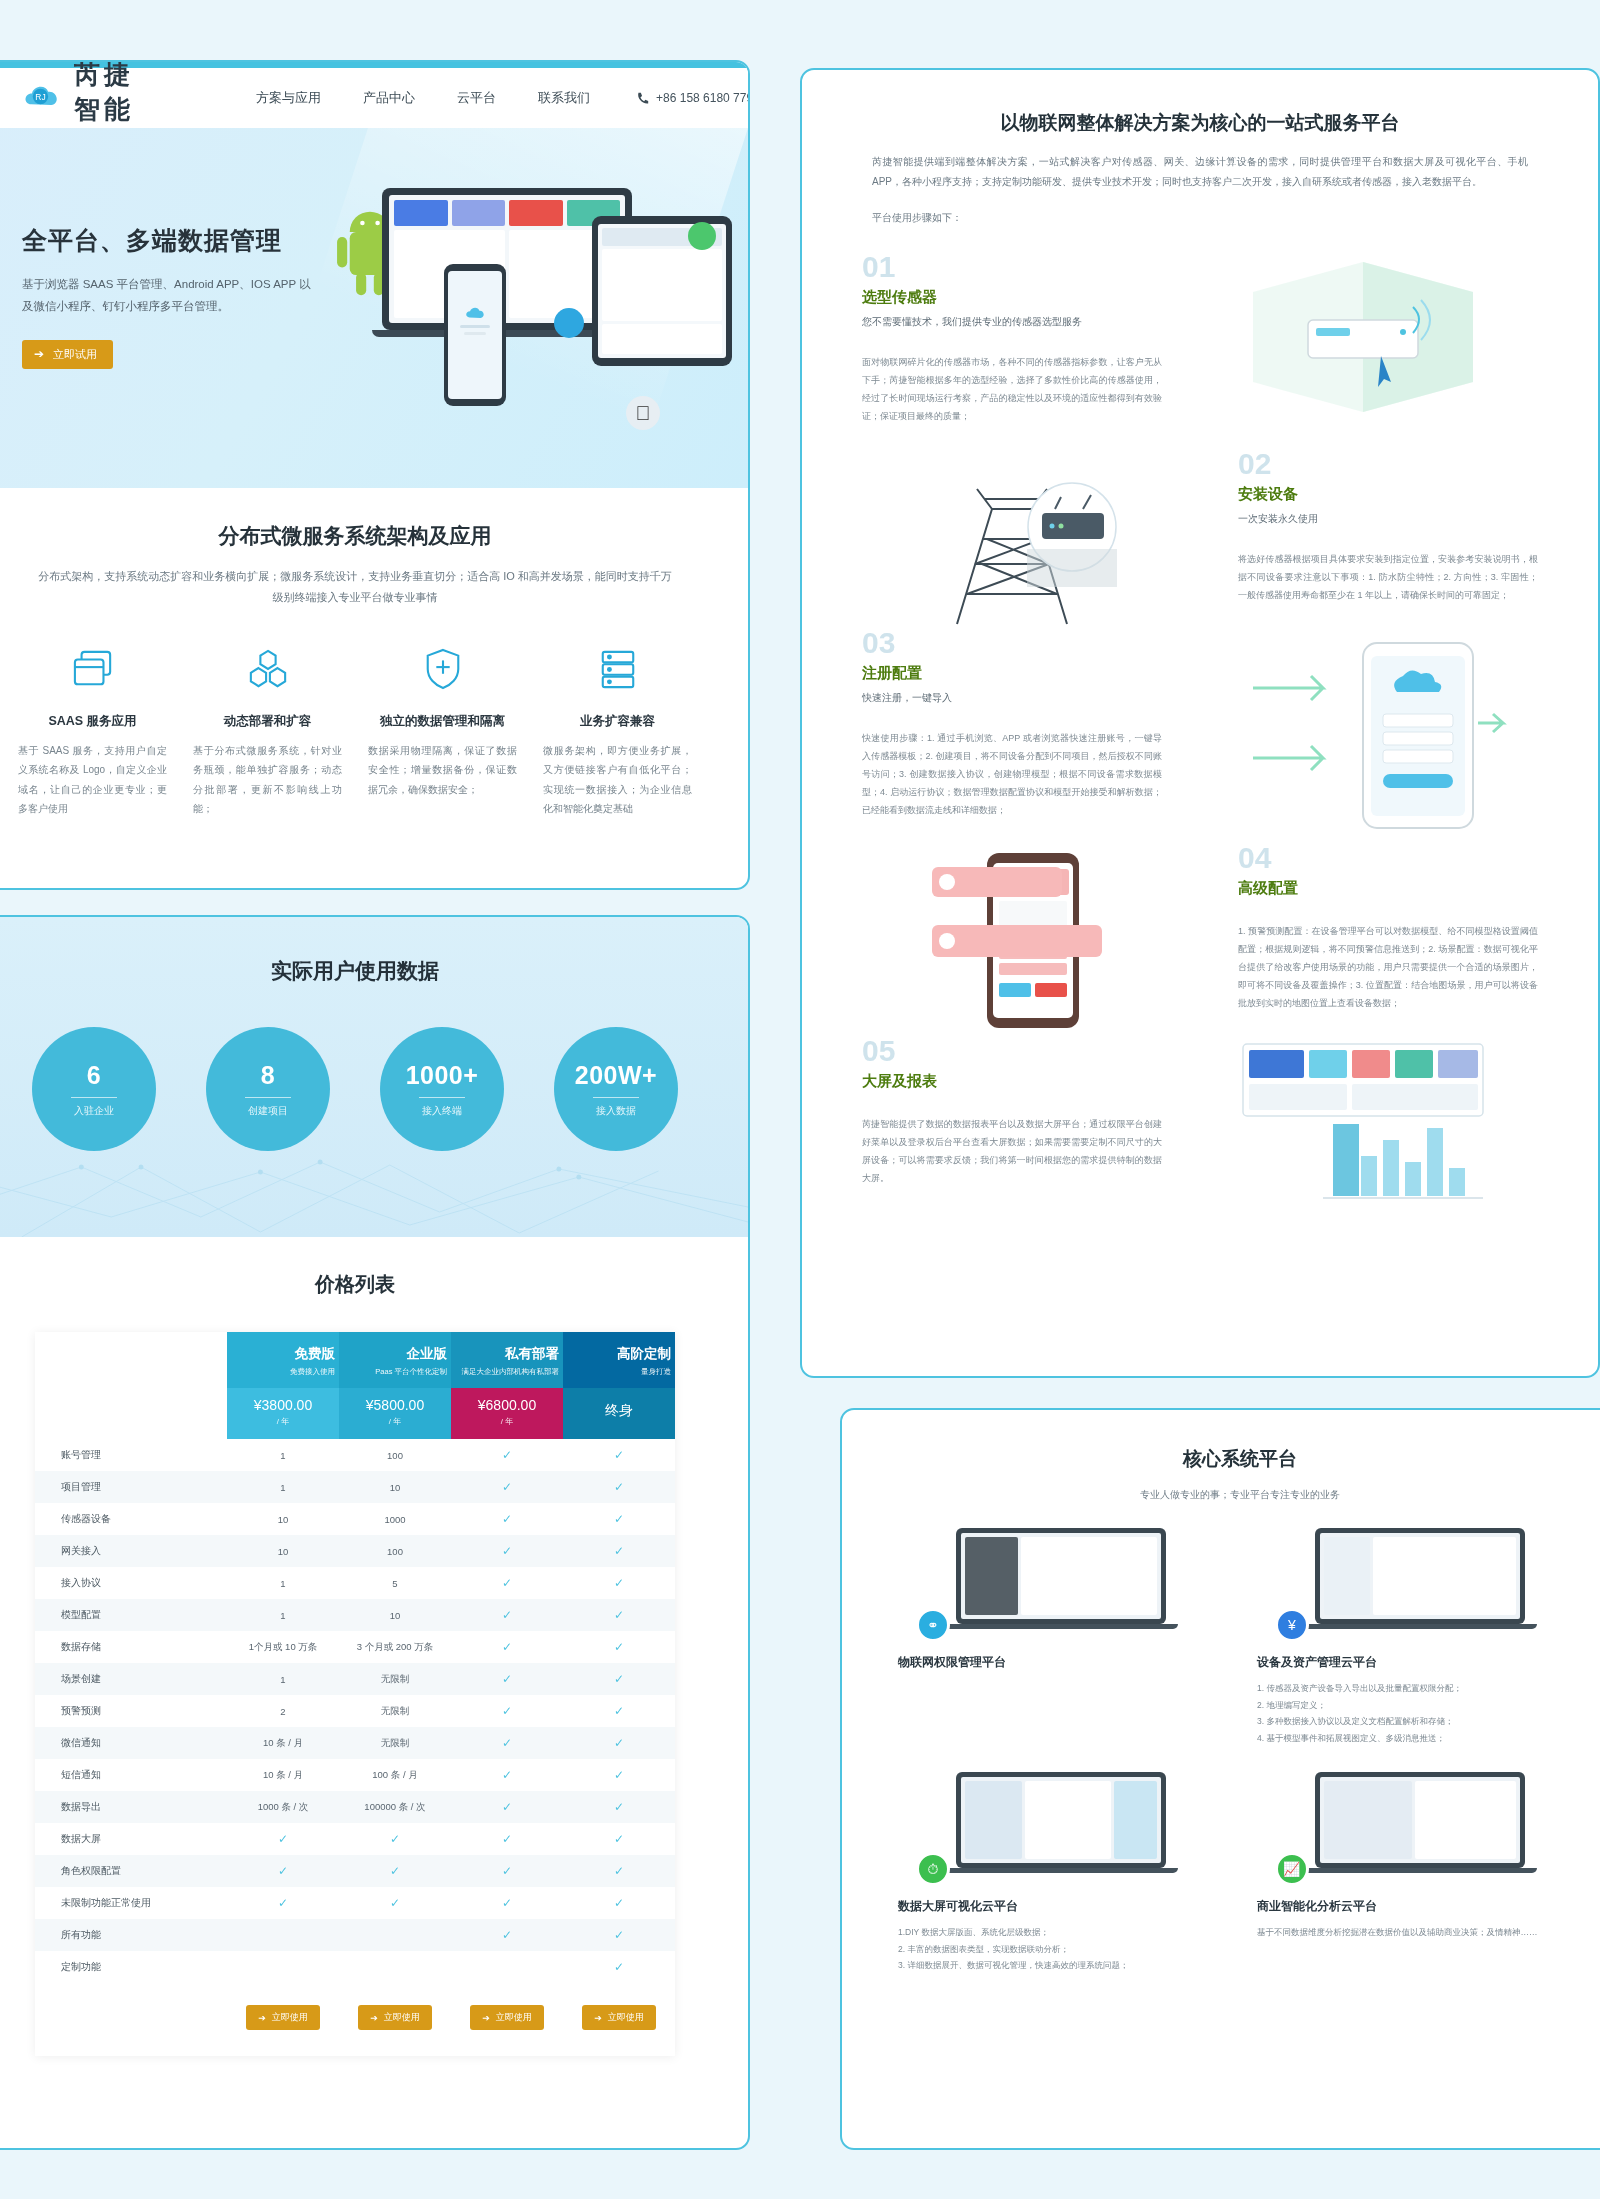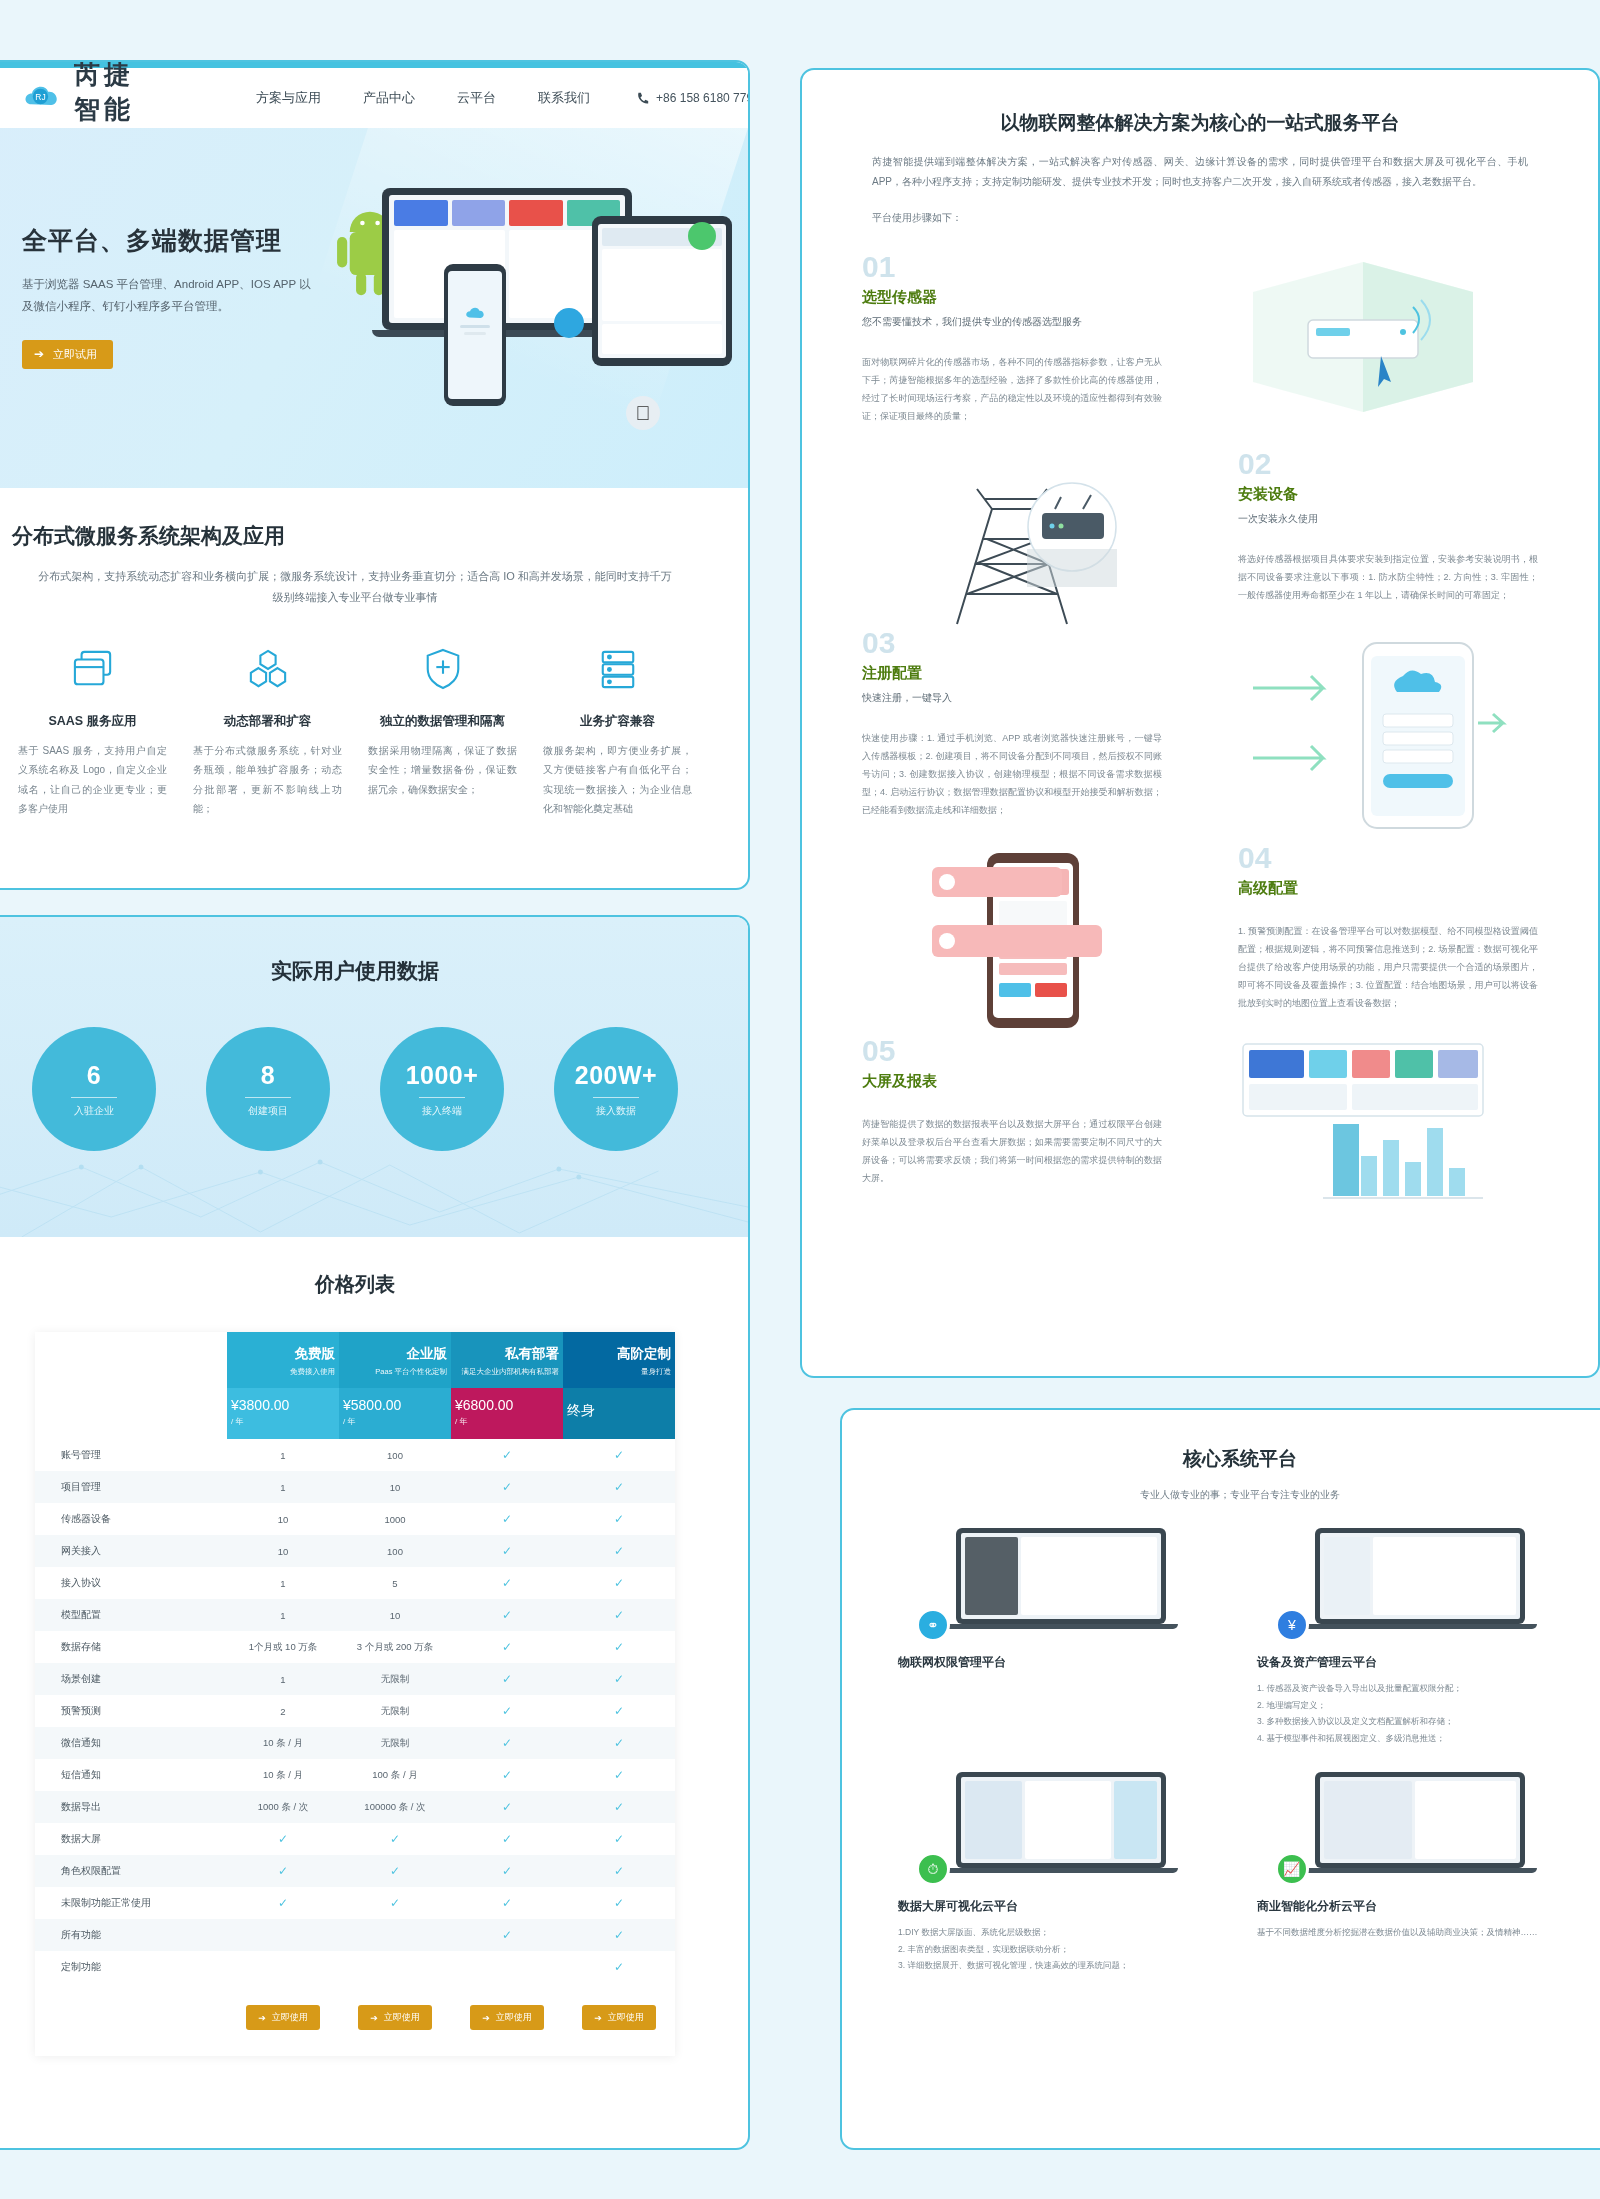--- a/index.html
+++ b/index.html
@@ -72,21 +72,21 @@
   .tablet-inner { background:#f4f8fb; border-radius:3px; height:134px; padding:4px; display:flex; flex-direction:column; gap:3px;}
   .phone-mock { position:absolute; left:118px; top:96px; width:62px; background:#2e3b45; border-radius:9px; padding:7px 4px;}
   .phone-inner { background:#eef6fb; border-radius:4px; height:128px; display:flex; flex-direction:column; align-items:center; padding-top:34px; gap:4px;}
   .droid { position:absolute; left:6px; top:42px; width:76px; height:92px; }
   .dot-green { position:absolute; right:10px; top:54px; width:28px;height:28px;border-radius:50%;background:#4cc76d;}
   .dot-blue { position:absolute; left:228px; top:140px; width:30px;height:30px;border-radius:50%;background:#2ea7e0;}
   .apple { position:absolute; left:300px; top:228px; width:34px;height:34px;border-radius:50%;background:#e7eef3;display:flex;align-items:center;justify-content:center;color:#333;font-size:20px;}
 
   
   .ms { padding:34px 50px 0; }
-  .sec-title { text-align:left; font-size:21px; font-weight:bold; color:#26323a;}
+  .sec-title { text-align:center; font-size:21px; font-weight:bold; color:#26323a;}
   .sec-sub { margin:16px auto 0; text-align:center; font-size:11px; line-height:1.95; color:#6a7882; width:640px;}
   .feat-row { display:flex; margin-top:34px; gap:14px;}
   .feat { flex:1; text-align:center; padding:0 6px;}
   .feat-ico { height:52px; display:flex; align-items:center; justify-content:center;}
   .feat-h { margin-top:18px; font-size:12.5px; font-weight:bold; color:#2b3740;}
   .feat-p { margin-top:11px; font-size:10px; line-height:1.95; color:#78858e; text-align:justify;}
 
   
   #left-bottom { left:-40px; top:915px; width:790px; height:1235px; }
 
@@ -107,21 +107,21 @@
   .net-bg { position:absolute; left:0; bottom:0; width:100%; height:130px; opacity:.45;}
 
   .price-sec { background:#fff; padding:34px 0 0;}
   .price-title { text-align:center; font-size:20px; font-weight:bold; color:#26323a;}
   .ptable { width:640px; margin:34px auto 0; background:#fff; box-shadow:0 1px 10px rgba(0,0,0,.07); }
   .ptable table { border-collapse:collapse; width:100%; table-layout:fixed;}
   .ph { color:#fff; text-align:right; }
   .ph .pname { font-size:13.5px; font-weight:bold; }
   .ph .pdesc { font-size:7.5px; margin-top:4px; opacity:.92;}
   .ph-top td { padding:13px 4px 11px;}
-  .ph-bot td { padding:9px 4px 12px; text-align:left;}
+  .ph-bot td { padding:9px 4px 12px; text-align:center;}
   .ph-bot .pprice { font-size:14px; }
   .ph-bot .pper { font-size:8px; margin-top:3px; opacity:.9;}
   .ptable td.rowlabel { font-size:10px; color:#4d5a63; padding:9px 0 9px 26px; }
   .ptable td.cell { font-size:9.5px; color:#5a6670; text-align:center; padding:9px 2px;}
   .ptable tr.alt td { background:#f4f8fa;}
   .ck { color:#4ec3e0; font-size:12px;}
   .btnrow td { padding:22px 6px 26px; text-align:center;}
   .mini-btn {
     background:#d79a18;color:#fff;border:none;font-size:9px;
     padding:6px 12px;border-radius:3px;cursor:pointer;

